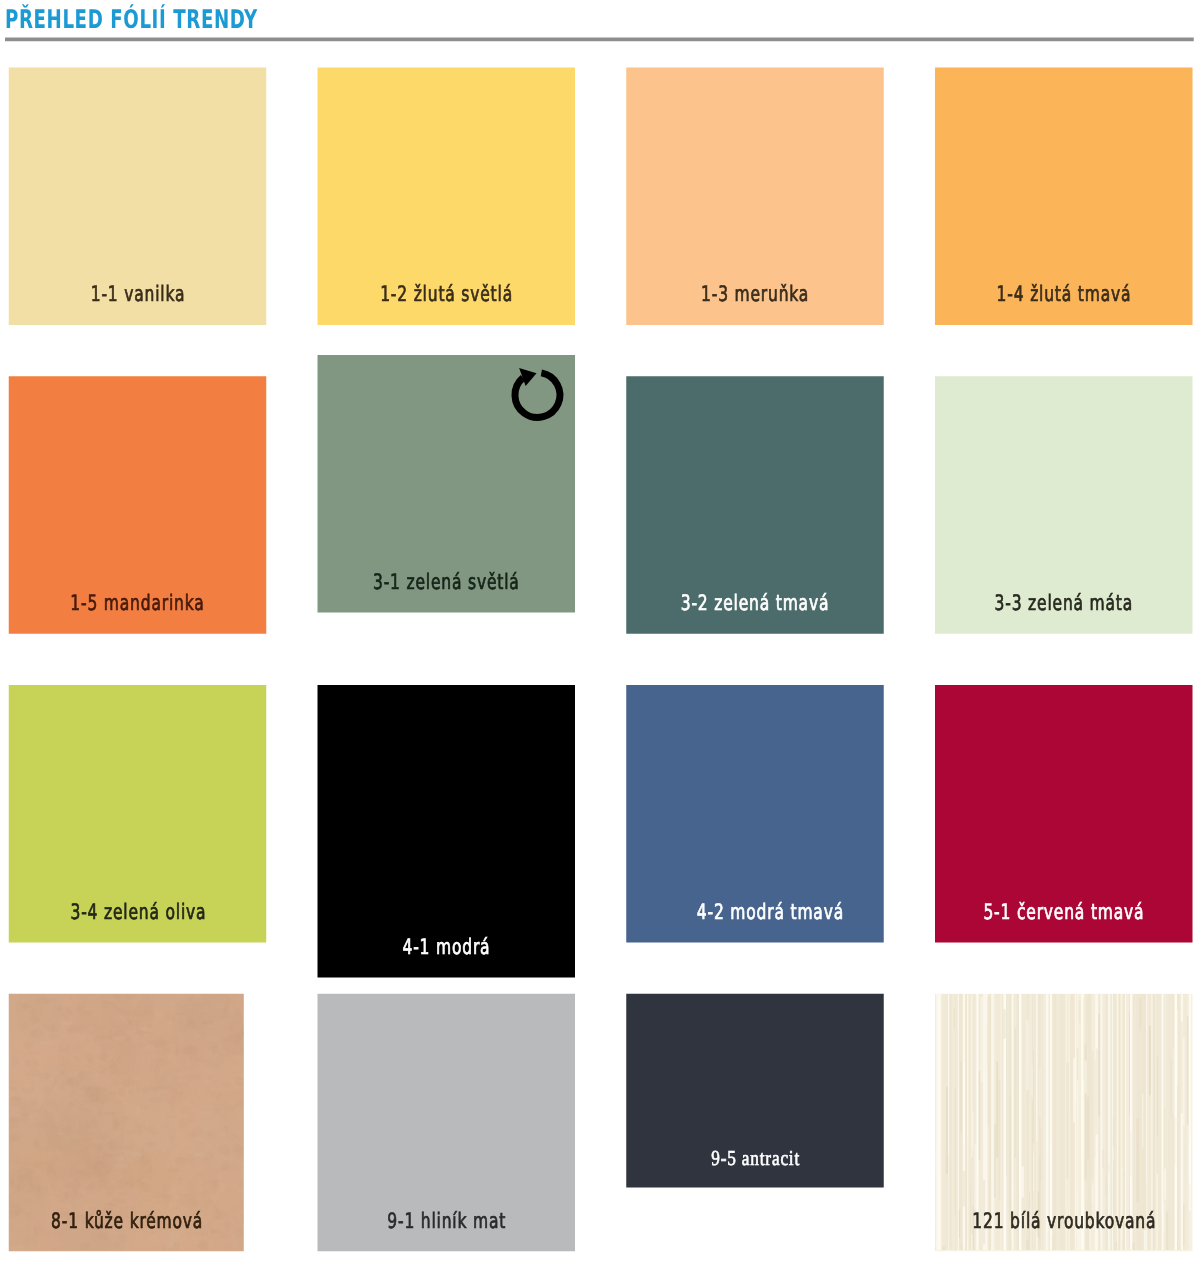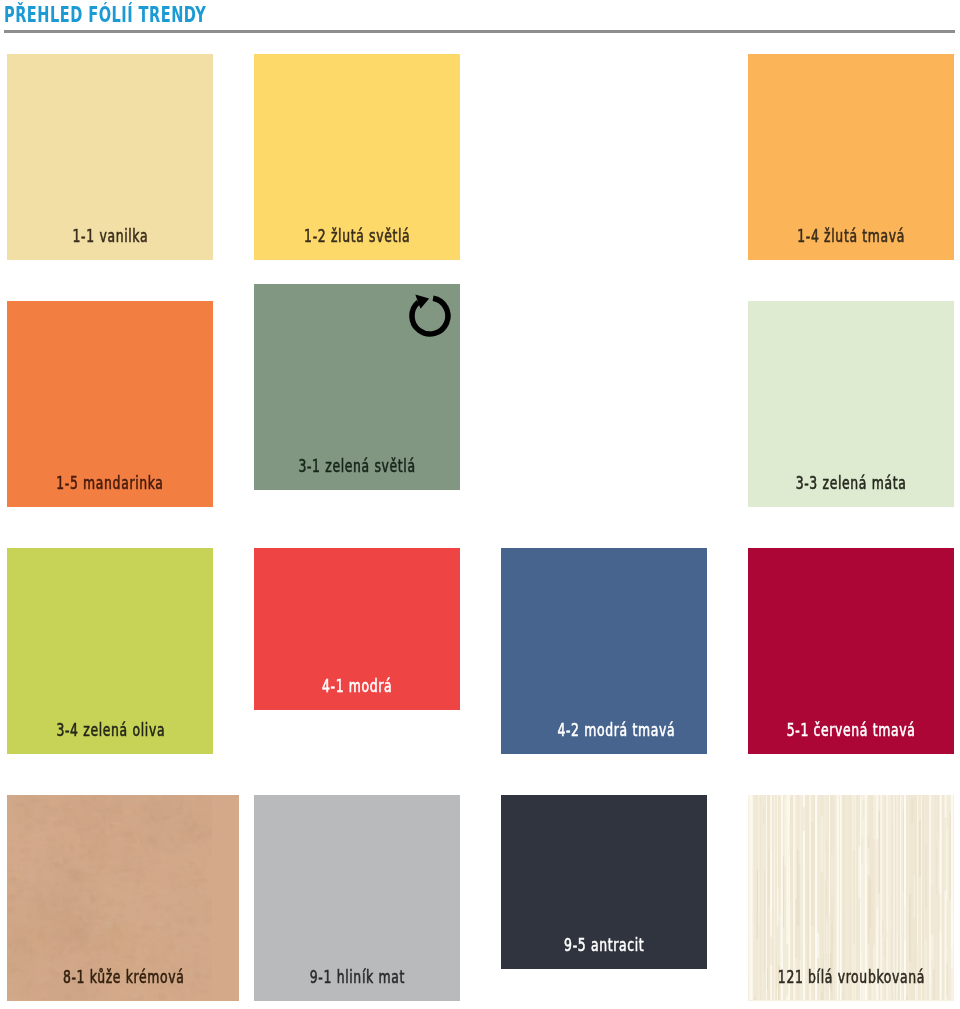--- a/index.html
+++ b/index.html
@@ -41,20 +41,25 @@
     <div class="swatch" style="left: 0px; top: 0px; width: 206px; height: 206px; background: rgb(242, 223, 166);">
       <div class="swatch-label" style="color: rgb(58, 45, 28);">
           <span>1-1 vanilka</span>
         </div>
     </div>
     <div class="swatch" style="left: 247px; top: 0px; width: 206px; height: 206px; background: rgb(253, 217, 106);">
       <div class="swatch-label" style="color: rgb(58, 45, 28);">
           <span>1-2 žlutá světlá</span>
         </div>
     </div>
+    <div class="swatch" style="left: 494px; top: 0px; width: 206px; height: 206px; background: rgb(252, 196, 140);">
+      <div class="swatch-label" style="color: rgb(58, 45, 28);">
+          <span>1-3 meruňka</span>
+        </div>
+    </div>
     <div class="swatch" style="left: 741px; top: 0px; width: 206px; height: 206px; background: rgb(251, 180, 87);">
       <div class="swatch-label" style="color: rgb(58, 45, 28); justify-content: center;">
           <span>1-4 žlutá tmavá</span>
         </div>
     </div>
 
     <div class="swatch" style="left: 0px; top: 247px; width: 206px; height: 206px; background: rgb(242, 127, 65);">
       <div class="swatch-label" style="color: rgb(70, 26, 13);">
           <span>1-5 mandarinka</span>
         </div>
@@ -63,48 +68,53 @@
       <span class="rotate-icon">
         <svg width="48" height="48" viewBox="0 0 48 48" aria-hidden="true">
           <path d="M27.07 6.25 A17.98 17.98 0 1 1 12.40 10.18" fill="none" stroke="#000000" stroke-width="5.55" stroke-linecap="butt"></path>
           <path d="M9.30 2.45 L23.20 6.55 L14.50 16.70 Z" fill="#000000"></path>
         </svg>
       </span>
       <div class="swatch-label" style="color: rgb(21, 37, 26);">
           <span>3-1 zelená světlá</span>
         </div>
     </div>
+    <div class="swatch" style="left: 494px; top: 247px; width: 206px; height: 206px; background: rgb(76, 108, 108);">
+      <div class="swatch-label" style="color: rgb(255, 255, 255);">
+          <span>3-2 zelená tmavá</span>
+        </div>
+    </div>
     <div class="swatch" style="left: 741px; top: 247px; width: 206px; height: 206px; background: rgb(223, 235, 208);">
       <div class="swatch-label" style="color: rgb(38, 41, 31);">
           <span>3-3 zelená máta</span>
         </div>
     </div>
 
     <div class="swatch" style="left: 0px; top: 494px; width: 206px; height: 206px; background: rgb(199, 211, 87);">
       <div class="swatch-label" style="color: rgb(36, 38, 26);">
           <span>3-4 zelená oliva</span>
         </div>
     </div>
-    <div class="swatch" style="left: 247px; top: 494px; width: 206px; height: 162px; background: #ef4444;">
+    <div class="swatch" style="left: 247px; top: 494px; width: 206px; height: 234px; background: #000000;">
       <div class="swatch-label" style="color: rgb(255, 255, 255);">
           <span>4-1 modrá</span>
         </div>
     </div>
     <div class="swatch" style="left: 494px; top: 494px; width: 206px; height: 206px; background: rgb(70, 100, 142);">
       <div class="swatch-label" style="color: rgb(255, 255, 255); padding-left: 23px;">
           <span>4-2 modrá tmavá</span>
         </div>
     </div>
     <div class="swatch" style="left: 741px; top: 494px; width: 206px; height: 206px; background: rgb(171, 6, 53);">
       <div class="swatch-label" style="color: rgb(255, 255, 255);">
           <span>5-1 červená tmavá</span>
         </div>
     </div>
 
-    <div class="swatch" style="left: 0px; top: 741px; width: 232px; height: 206px; background: rgb(211, 169, 138);">
+    <div class="swatch" style="left: 0px; top: 741px; width: 188px; height: 206px; background: rgb(211, 169, 138);">
       <div class="swatch-texture"><svg width="205" height="205" viewBox="0 0 205 205" preserveAspectRatio="none">
             <ellipse cx="28.1" cy="187.1" rx="12.2" ry="37.6" fill="#dcb695" opacity="0.031"></ellipse>
             <ellipse cx="51.8" cy="120.3" rx="22.1" ry="21.8" fill="#dcb695" opacity="0.041"></ellipse>
             <ellipse cx="82.8" cy="15.6" rx="33.5" ry="26.5" fill="#c49a7c" opacity="0.034"></ellipse>
             <ellipse cx="73.6" cy="153.7" rx="26.2" ry="35.4" fill="#c49a7c" opacity="0.046"></ellipse>
             <ellipse cx="46.2" cy="7.8" rx="30.6" ry="24.9" fill="#c49a7c" opacity="0.047"></ellipse>
             <ellipse cx="168.2" cy="39.1" rx="22.0" ry="20.0" fill="#dcb695" opacity="0.023"></ellipse>
             <ellipse cx="17.4" cy="118.8" rx="42.6" ry="11.7" fill="#dcb695" opacity="0.048"></ellipse>
             <ellipse cx="67.3" cy="195.5" rx="27.5" ry="20.8" fill="#c49a7c" opacity="0.045"></ellipse>
             <ellipse cx="182.4" cy="89.6" rx="18.9" ry="13.5" fill="#c49a7c" opacity="0.026"></ellipse>
@@ -1167,21 +1177,21 @@
           </svg></div>
       <div class="swatch-label" style="color: rgb(50, 32, 15);">
           <span>8-1 kůže krémová</span>
         </div>
     </div>
     <div class="swatch" style="left: 247px; top: 741px; width: 206px; height: 206px; background: rgb(184, 186, 188);">
       <div class="swatch-label" style="color: rgb(43, 43, 43);">
           <span>9-1 hliník mat</span>
         </div>
     </div>
-    <div class="swatch" style="left: 494px; top: 741px; width: 206px; height: 174px; background: rgb(47, 52, 62);">
+    <div class="swatch" style="left: 494px; top: 741px; width: 206px; height: 155px; background: rgb(47, 52, 62); font-family: Liberation Serif, serif;">
       <div class="swatch-label" style="color: rgb(255, 255, 255);">
           <span>9-5 antracit</span>
         </div>
     </div>
     <div class="swatch" style="left: 741px; top: 741px; width: 206px; height: 206px; background: rgb(247, 241, 226);">
       <div class="swatch-texture"><svg width="205" height="205" viewBox="0 0 205 205" preserveAspectRatio="none">
             <rect x="0.00" y="0" width="0.48" height="205" fill="#d0c0a0" opacity="0.20"></rect>
             <rect x="0.00" y="180.5" width="0.40" height="90.7" fill="#cbbb96" opacity="0.17"></rect>
             <rect x="0.00" y="176.6" width="0.43" height="26.6" fill="#fffef8" opacity="0.28"></rect>
             <rect x="0.48" y="0" width="2.00" height="205" fill="#fffdf6" opacity="0.44"></rect>

